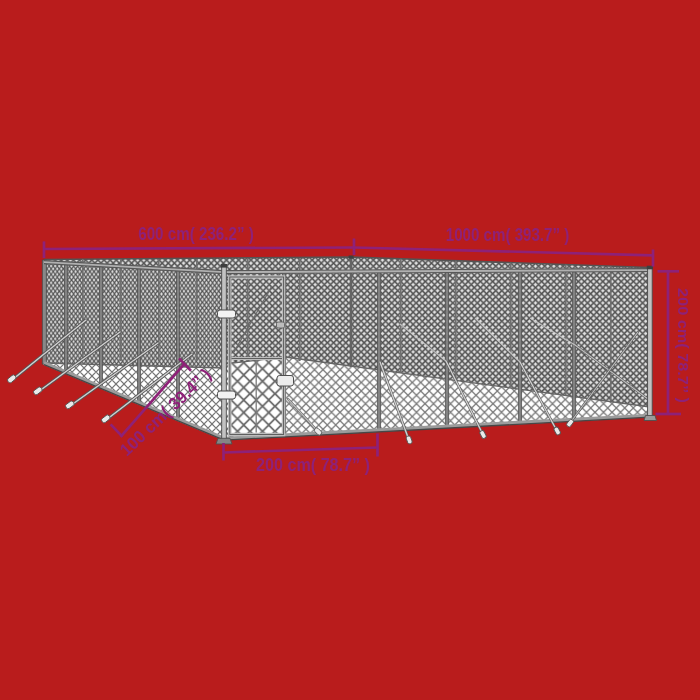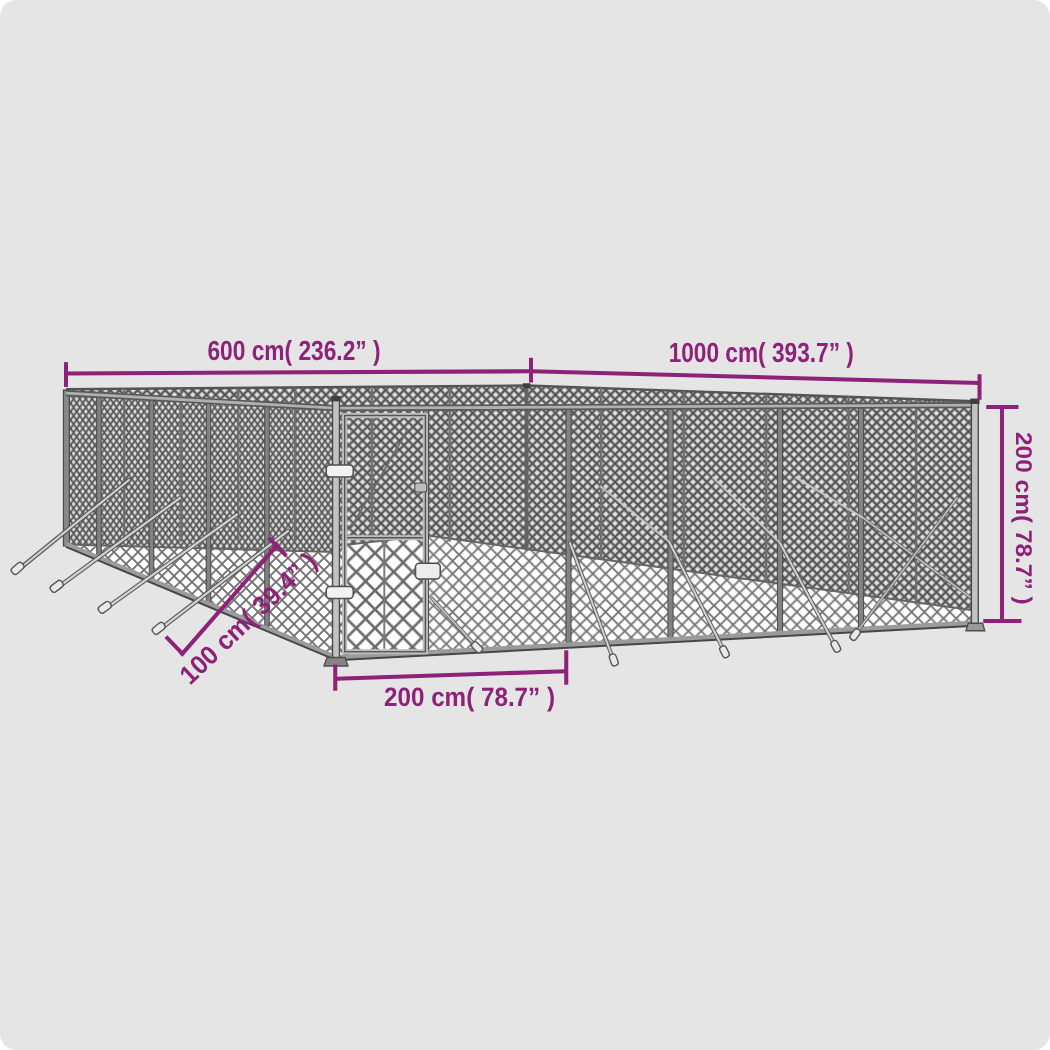--- a/index.html
+++ b/index.html
@@ -1,17 +1,17 @@
 <!DOCTYPE html>
 <html><head>
 <meta charset="utf-8">
 <style>
 html,body{margin:0;padding:0;background:#ffffff;}
-#stage{width:700px;height:700px;position:relative;background:#e5e5e5;overflow:hidden;
-font-family:"Liberation Sans", sans-serif;border-radius:11px;}
+#stage{width:700px;height:700px;position:relative;background:#b91c1c;overflow:hidden;
+font-family:"Liberation Sans", sans-serif;}
 </style>
 </head>
 <body>
 <div id="stage">
 <svg width="700" height="700" viewBox="0 0 700 700" xmlns="http://www.w3.org/2000/svg" font-family="Liberation Sans, sans-serif">
 <defs>
 <pattern id="pm1" width="8.5" height="8.5" patternUnits="userSpaceOnUse">
   <path d="M0,4.25 L4.25,0 L8.5,4.25 L4.25,8.5 Z" fill="none" stroke="#757575" stroke-width="1.2"></path>
 </pattern>
 <pattern id="pm1s" width="8" height="8" patternUnits="userSpaceOnUse">

